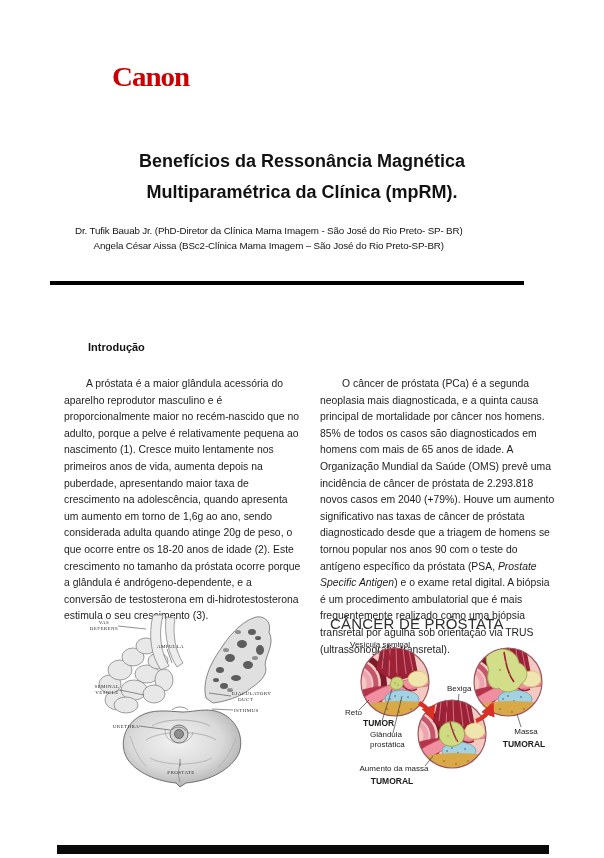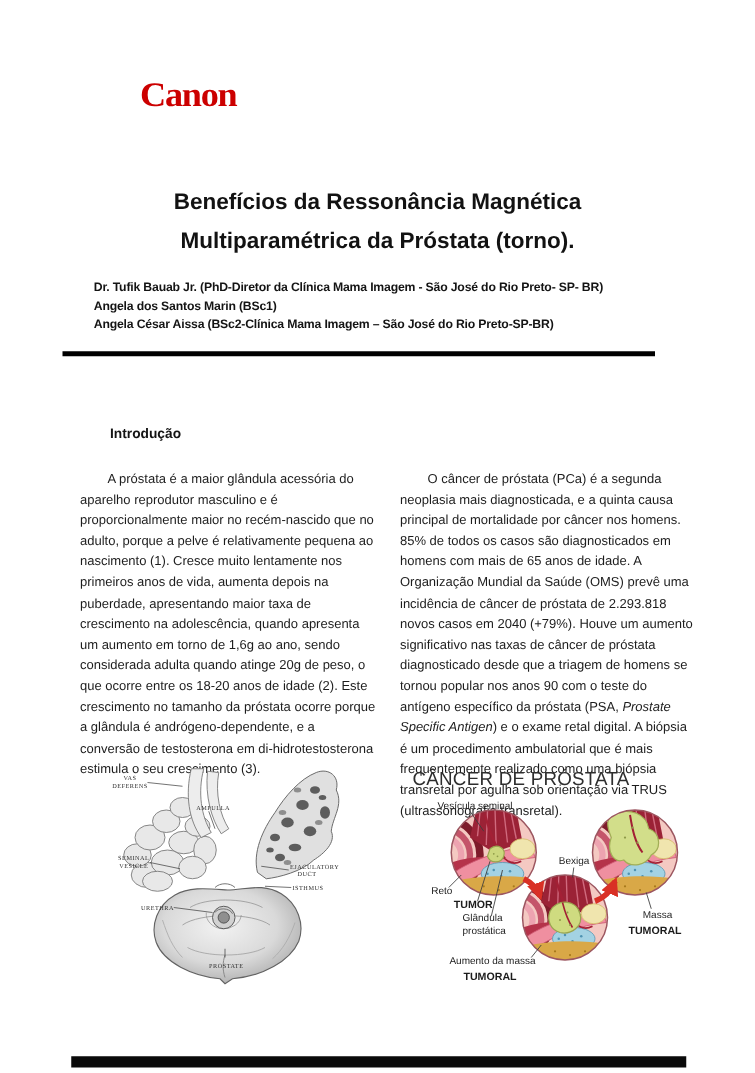--- a/index.html
+++ b/index.html
@@ -4,48 +4,47 @@
 <style>
   html,body{margin:0;padding:0;background:#ffffff;}
   .page{position:relative;width:604px;height:858px;background:#fff;overflow:hidden;
         font-family:"Liberation Sans",sans-serif;color:#1c1c1c;}
   .abs{position:absolute;}
   .brand{left:112px;top:60px;font-family:"Liberation Serif",serif;font-weight:bold;
          font-size:29px;letter-spacing:-1px;color:#CC0000;transform:scaleY(.95);}
   .company{left:112px;top:94px;font-size:11.2px;letter-spacing:.3px;color:#3d3d3d;}
   .title{left:0;top:146px;width:604px;text-align:center;font-weight:700;
          font-size:18px;line-height:31px;color:#121212;}
-  .authors{left:75px;top:224px;font-size:9.8px;font-weight:700;line-height:14.5px;
-           letter-spacing:-.15px;color:#141414;}
+  .authors{left:75px;top:224px;font-size:9.8px;font-weight:400;line-height:14.5px;
+           letter-spacing:-.15px;color:#141414;text-align:center;}
   .rule{left:50px;top:281px;width:474px;height:4px;background:#000;}
   .intro{left:88px;top:341px;font-size:11px;font-weight:700;color:#141414;}
   .cols{left:64px;top:376px;width:494px;display:flex;gap:18px;}
   .col{width:238px;font-size:10.4px;line-height:16.6px;color:#1d1d1d;}
   .col p{margin:0;text-indent:22px;}
   .figcap{left:330px;top:615px;width:270px;text-align:left;font-size:15px;
           letter-spacing:.2px;color:#2e2e2e;}
   .footbar{left:57px;top:845px;width:492px;height:9px;background:#0a0a0a;}
   svg text{font-family:"Liberation Sans",sans-serif;}
   .etch-label{font-family:"Liberation Serif",serif;font-size:5px;letter-spacing:.4px;fill:#2e2e2e;}
 </style>
 </head>
 <body>
 
 <div class="page">
 
   <div class="abs brand">Canon</div>
 
   <div class="abs title">
     <div>Benefícios da Ressonância Magnética</div>
-    <div>Multiparamétrica da Próstata (torno).</div>
+    <div>Multiparamétrica da Clínica (mpRM).</div>
   </div>
 
   <div class="abs authors">
     <div>Dr. Tufik Bauab Jr. (PhD-Diretor da Clínica Mama Imagem - São José do Rio Preto- SP- BR)</div>
-    <div>Angela dos Santos Marin (BSc1)</div>
     <div>Angela César Aissa (BSc2-Clínica Mama Imagem – São José do Rio Preto-SP-BR)</div>
   </div>
 
   <div class="abs rule"></div>
 
   <div class="abs intro">Introdução</div>
 
   <div class="abs cols">
     <div class="col">
       <p>A próstata é a maior glândula acessória do aparelho reprodutor masculino e é proporcionalmente maior no recém-nascido que no adulto, porque a pelve é relativamente pequena ao nascimento (1). Cresce muito lentamente nos primeiros anos de vida, aumenta depois na puberdade, apresentando maior taxa de crescimento na adolescência, quando apresenta um aumento em torno de 1,6g ao ano, sendo considerada adulta quando atinge 20g de peso, o que ocorre entre os 18-20 anos de idade (2). Este crescimento no tamanho da próstata ocorre porque a glândula é andrógeno-dependente, e a conversão de testosterona em di-hidrotestosterona estimula o seu crescimento (3).</p>

